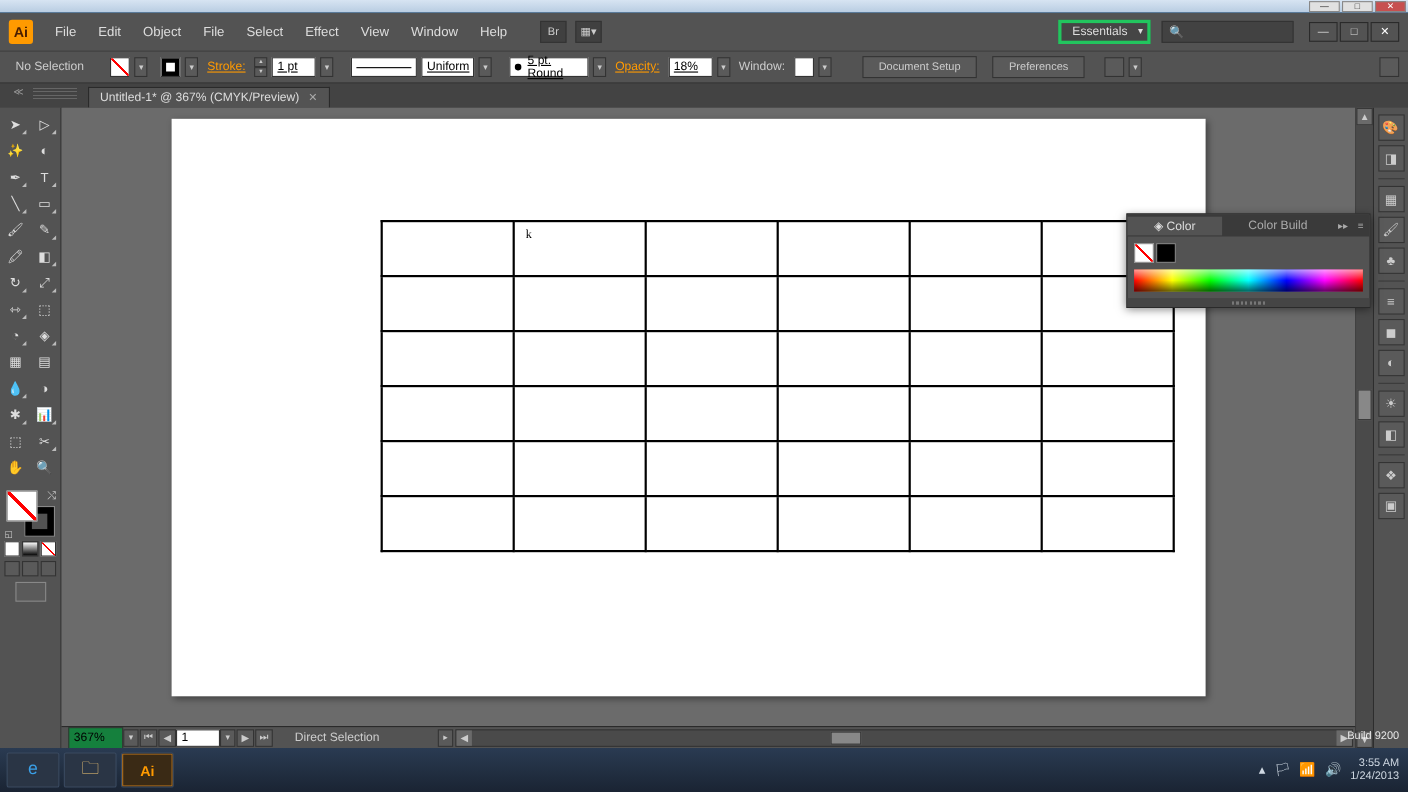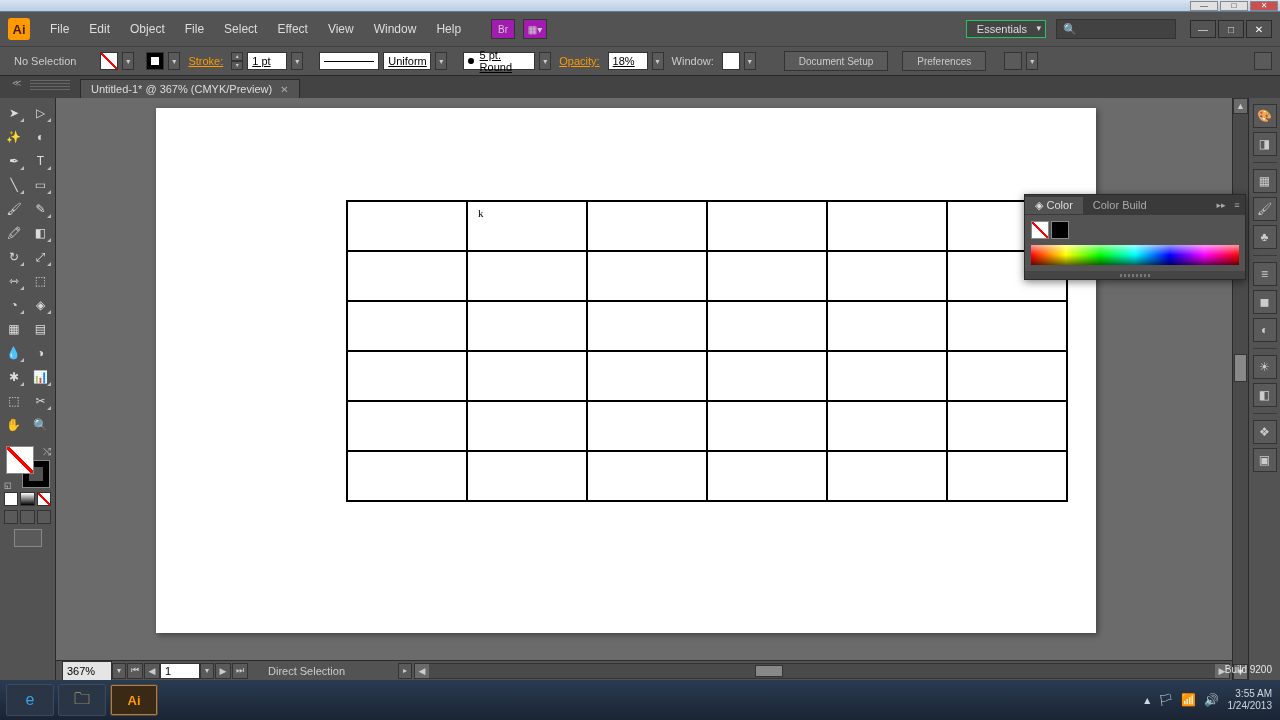--- a/index.html
+++ b/index.html
@@ -8,22 +8,22 @@
 .window { width: 1280px; height: 720px; display: flex; flex-direction: column; background: #535353; position: relative; }
 
 .titlebar { height: 12px; background: linear-gradient(#d7e4f2, #b9cde2); border-bottom: 1px solid #5a7ea0; display: flex; justify-content: flex-end; align-items: center; padding-right: 2px; }
 .titlebar .wbtn { width: 28px; height: 10px; margin-left: 2px; background: #e1e1e1; border: 1px solid #888; font-size: 8px; line-height: 8px; text-align: center; color: #222; }
 .titlebar .wbtn.close { background: #c75050; color: #fff; }
 
 .menubar { height: 34px; background: #535353; display: flex; align-items: center; padding: 0 8px; color: #ddd; font-size: 12px; gap: 4px; }
 .menubar .logo { width: 22px; height: 22px; background: #ff9a00; border-radius: 3px; color: #4a1e00; font-weight: bold; font-size: 13px; display: flex; align-items: center; justify-content: center; margin-right: 8px; }
 .menubar .m { padding: 4px 8px; cursor: default; }
 .menubar .spacer { flex: 1; }
-.menubar .icon-btn { width: 24px; height: 20px; border: 1px solid #333; background: #a21caf; margin: 16px 2px; display: flex; align-items: center; justify-content: center; font-size: 10px; color: #ccc; }
-.menubar .workspace { background: #454545; border: 1px solid #22c55e; padding: 2px 18px 2px 10px; font-size: 11px; position: relative; margin-right: 6px; }
+.menubar .icon-btn { width: 24px; height: 20px; border: 1px solid #333; background: #404040; margin: 16px 2px; display: flex; align-items: center; justify-content: center; font-size: 10px; color: #ccc; }
+.menubar .workspace { background: #454545; border: 3px solid #22c55e; padding: 2px 18px 2px 10px; font-size: 11px; position: relative; margin-right: 6px; }
 .menubar .workspace::after { content: "▾"; position: absolute; right: 4px; font-size: 9px; }
 .menubar .search { width: 120px; height: 20px; background: #424242; border: 1px solid #333; display: flex; align-items: center; padding: 0 6px; gap: 6px; color: #888; font-size: 11px; }
 .menubar .winctrls { display: flex; margin-left: 10px; gap: 2px; }
 .menubar .winctrls .wc { width: 26px; height: 18px; background: #535353; border: 1px solid #2a2a2a; display: flex; align-items: center; justify-content: center; font-size: 10px; color: #ddd; }
 .menubar .winctrls .wc.close { color: #fff; }
 
 .controlbar { height: 30px; background: #535353; border-top: 1px solid #404040; border-bottom: 1px solid #2a2a2a; display: flex; align-items: center; padding: 0 8px; font-size: 11px; color: #ccc; gap: 4px; }
 .controlbar .sel { padding: 2px 6px; color: #ccc; }
 .controlbar .swatch { width: 18px; height: 18px; border: 1px solid #333; background: #fff; position: relative; }
 .controlbar .swatch.nofill::after { content: ""; position: absolute; left: 0; top: 0; right: 0; bottom: 0; background: linear-gradient(to top right, transparent 45%, red 45%, red 55%, transparent 55%); }
@@ -74,39 +74,39 @@
 .gridtable { position: absolute; left: 190px; top: 92px; border: 2px solid #000; border-collapse: collapse; }
 .gridtable td { border: 2px solid #000; width: 120px; height: 50px; }
 .cursor-k { position: absolute; left: 322px; top: 99px; font-size: 11px; font-family: serif; color: #000; }
 
 .vscroll { width: 16px; background: #535353; border-left: 1px solid #2a2a2a; display: flex; flex-direction: column; }
 .vscroll .arr { height: 16px; background: #6a6a6a; border: 1px solid #333; font-size: 9px; display: flex; align-items: center; justify-content: center; color: #ccc; }
 .vscroll .track { flex: 1; background: #4a4a4a; position: relative; }
 .vscroll .thumb { position: absolute; left: 1px; right: 1px; top: 240px; height: 28px; background: #888; border: 1px solid #333; }
 
 .statusbar { height: 20px; background: #535353; border-top: 1px solid #2a2a2a; display: flex; align-items: center; font-size: 11px; color: #ccc; }
-.statusbar .zoom { width: 50px; height: 20px; background: #e5e5e5; color: #000; border: 1px solid #333; padding: 0 4px; display: flex; align-items: center; margin-left: 6px; }
+.statusbar .zoom { width: 50px; height: 20px; background: #15803d; color: #000; border: 1px solid #333; padding: 0 4px; display: flex; align-items: center; margin-left: 6px; }
 .statusbar .zdd { width: 14px; height: 16px; background: #5a5a5a; border: 1px solid #333; font-size: 8px; display: flex; align-items: center; justify-content: center; }
 .statusbar .nav { width: 16px; height: 16px; background: #5a5a5a; border: 1px solid #333; font-size: 9px; display: flex; align-items: center; justify-content: center; margin-left: 1px; }
 .statusbar .page { width: 40px; height: 16px; background: #fff; color: #000; border: 1px solid #333; padding: 0 4px; display: flex; align-items: center; }
 .statusbar .tool { flex: 0 0 150px; padding-left: 20px; }
 .statusbar .tdd { width: 14px; height: 16px; background: #5a5a5a; border: 1px solid #333; font-size: 8px; display: flex; align-items: center; justify-content: center; }
 .statusbar .htrack { flex: 1; height: 16px; background: #4a4a4a; border: 1px solid #333; position: relative; margin: 0 2px; }
 .statusbar .htrack .arr { position: absolute; top: 0; width: 14px; height: 14px; background: #6a6a6a; font-size: 9px; display: flex; align-items: center; justify-content: center; }
 .statusbar .htrack .arr.l { left: 0; }
 .statusbar .htrack .arr.r { right: 0; }
 .statusbar .htrack .hthumb { position: absolute; left: 340px; top: 1px; width: 28px; height: 12px; background: #888; border: 1px solid #333; }
 
 .rightdock { width: 32px; background: #535353; border-left: 1px solid #2a2a2a; display: flex; flex-direction: column; align-items: center; padding-top: 6px; gap: 4px; }
 .rightdock .ricon { width: 24px; height: 24px; border: 1px solid #333; background: #5a5a5a; display: flex; align-items: center; justify-content: center; font-size: 12px; color: #ccc; position: relative; }
 .rightdock .rsep { width: 24px; height: 1px; background: #3a3a3a; margin: 2px 0; }
 
 .colorpanel { position: absolute; right: 34px; top: 96px; width: 222px; background: #535353; border: 1px solid #2a2a2a; box-shadow: 0 2px 8px rgba(0,0,0,0.5); z-index: 50; }
 .colorpanel .tabs { height: 20px; background: #3a3a3a; display: flex; align-items: center; font-size: 11px; }
-.colorpanel .ptab { padding: 2px 10px; color: #aaa; }
+.colorpanel .ptab { padding: 2px 24px; color: #aaa; }
 .colorpanel .ptab.active { background: #535353; color: #ddd; }
 .colorpanel .tabs .pspacer { flex: 1; }
 .colorpanel .tabs .picon { width: 16px; font-size: 9px; text-align: center; color: #aaa; }
 .colorpanel .body { padding: 6px; }
 .colorpanel .swrow { display: flex; gap: 2px; margin-bottom: 6px; }
 .colorpanel .sw { width: 18px; height: 18px; border: 1px solid #888; }
 .colorpanel .sw.nf { background: #fff; position: relative; }
 .colorpanel .sw.nf::after { content: ""; position: absolute; inset: 0; background: linear-gradient(to top right, transparent 45%, red 45%, red 55%, transparent 55%); }
 .colorpanel .sw.bl { background: #000; }
 .colorpanel .spectrum { width: 100%; height: 20px; background: linear-gradient(to right, #ff0000, #ffff00, #00ff00, #00ffff, #0000ff, #ff00ff, #ff0000); position: relative; }

